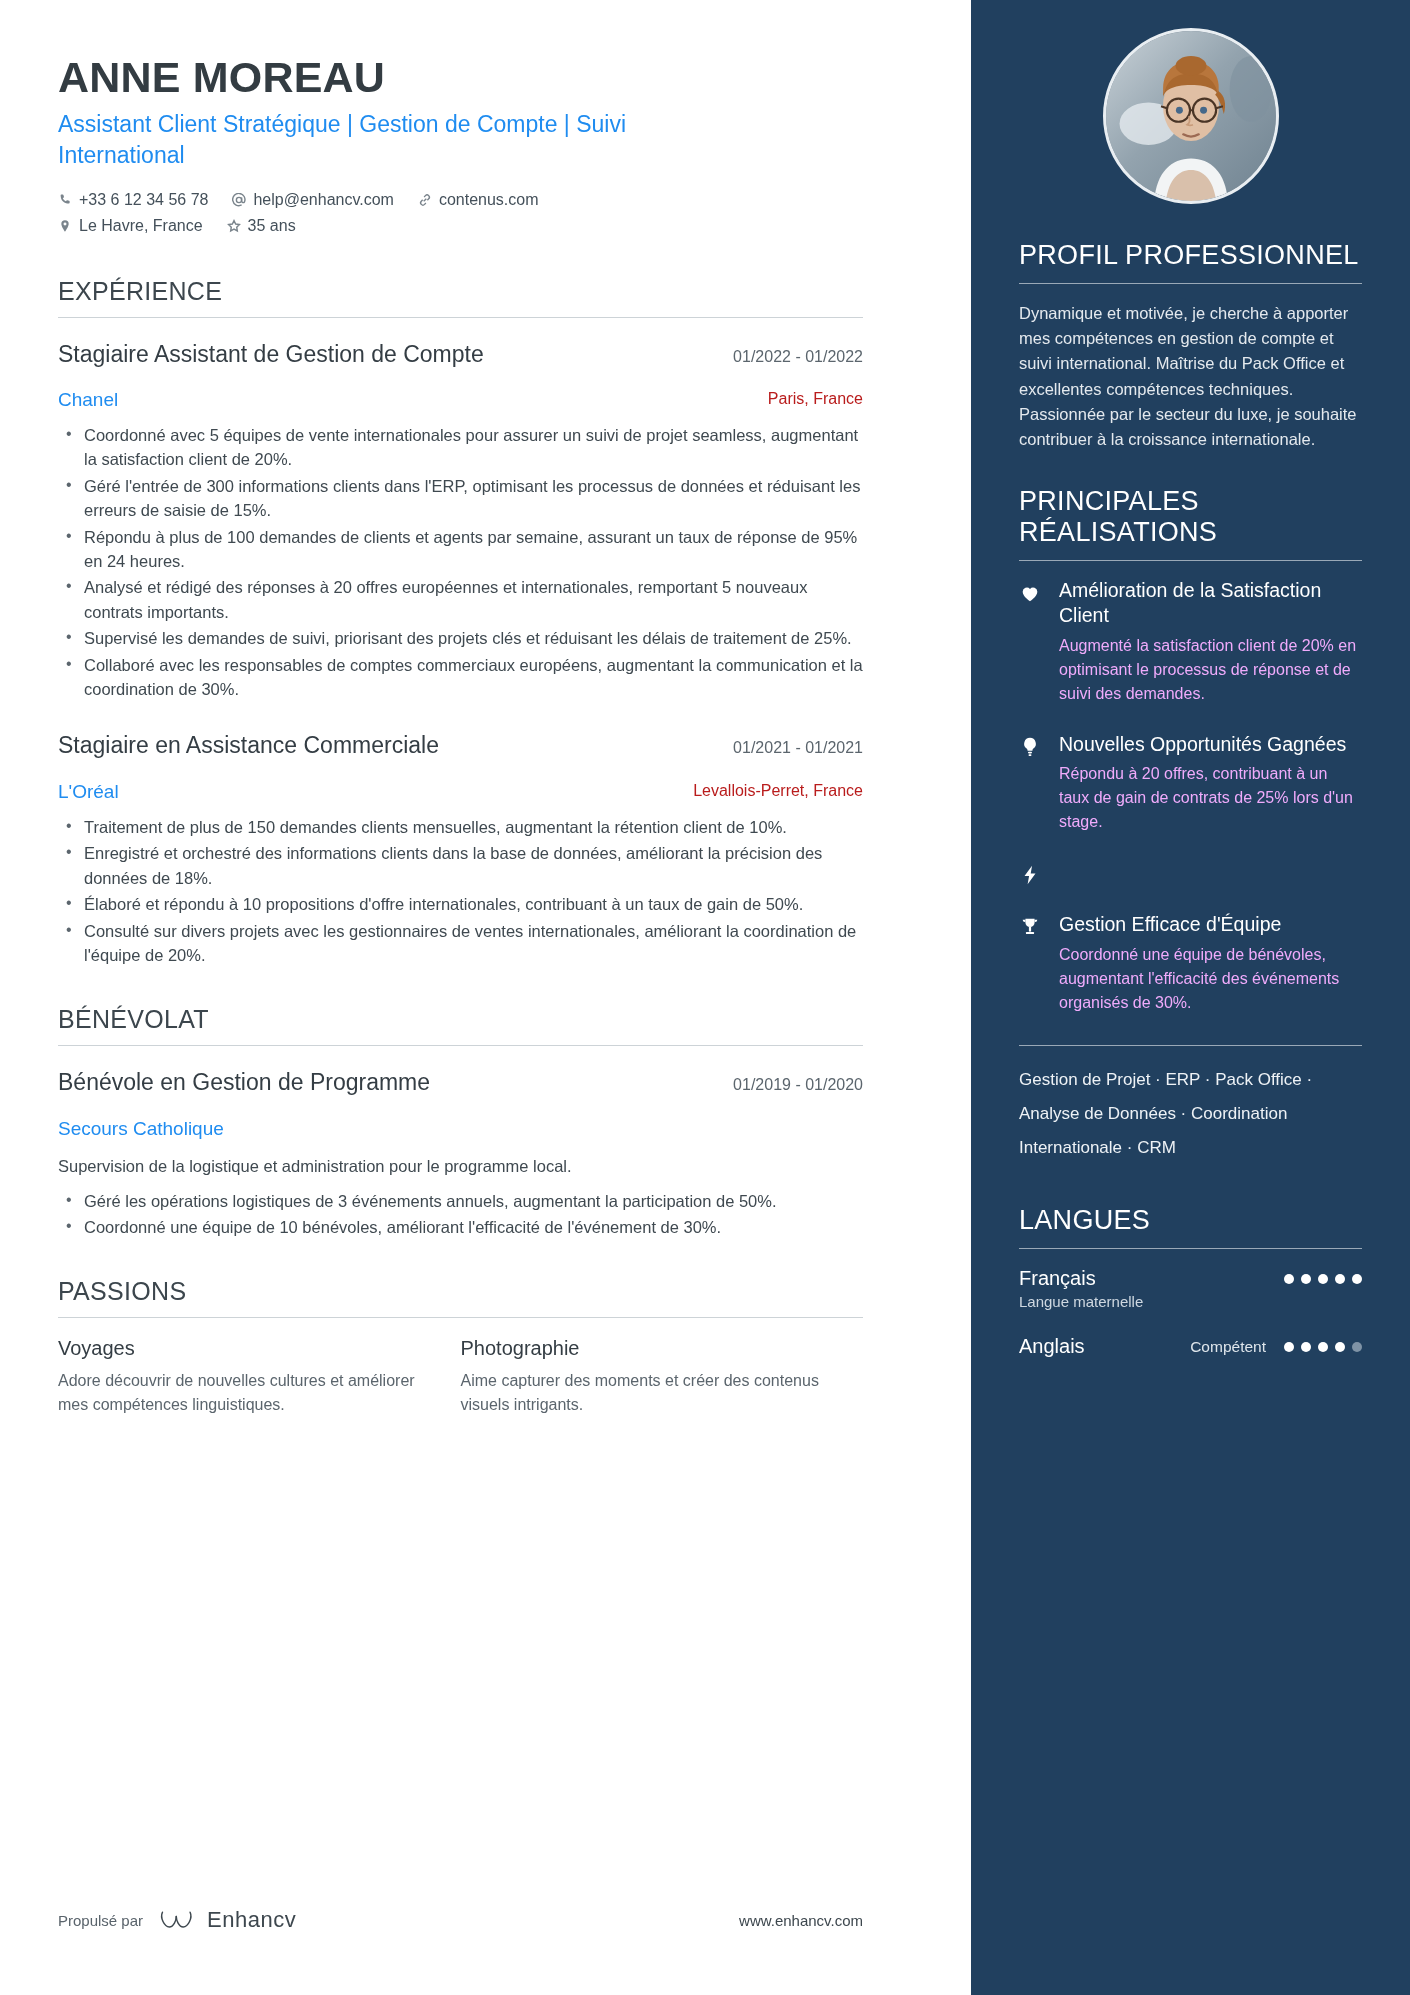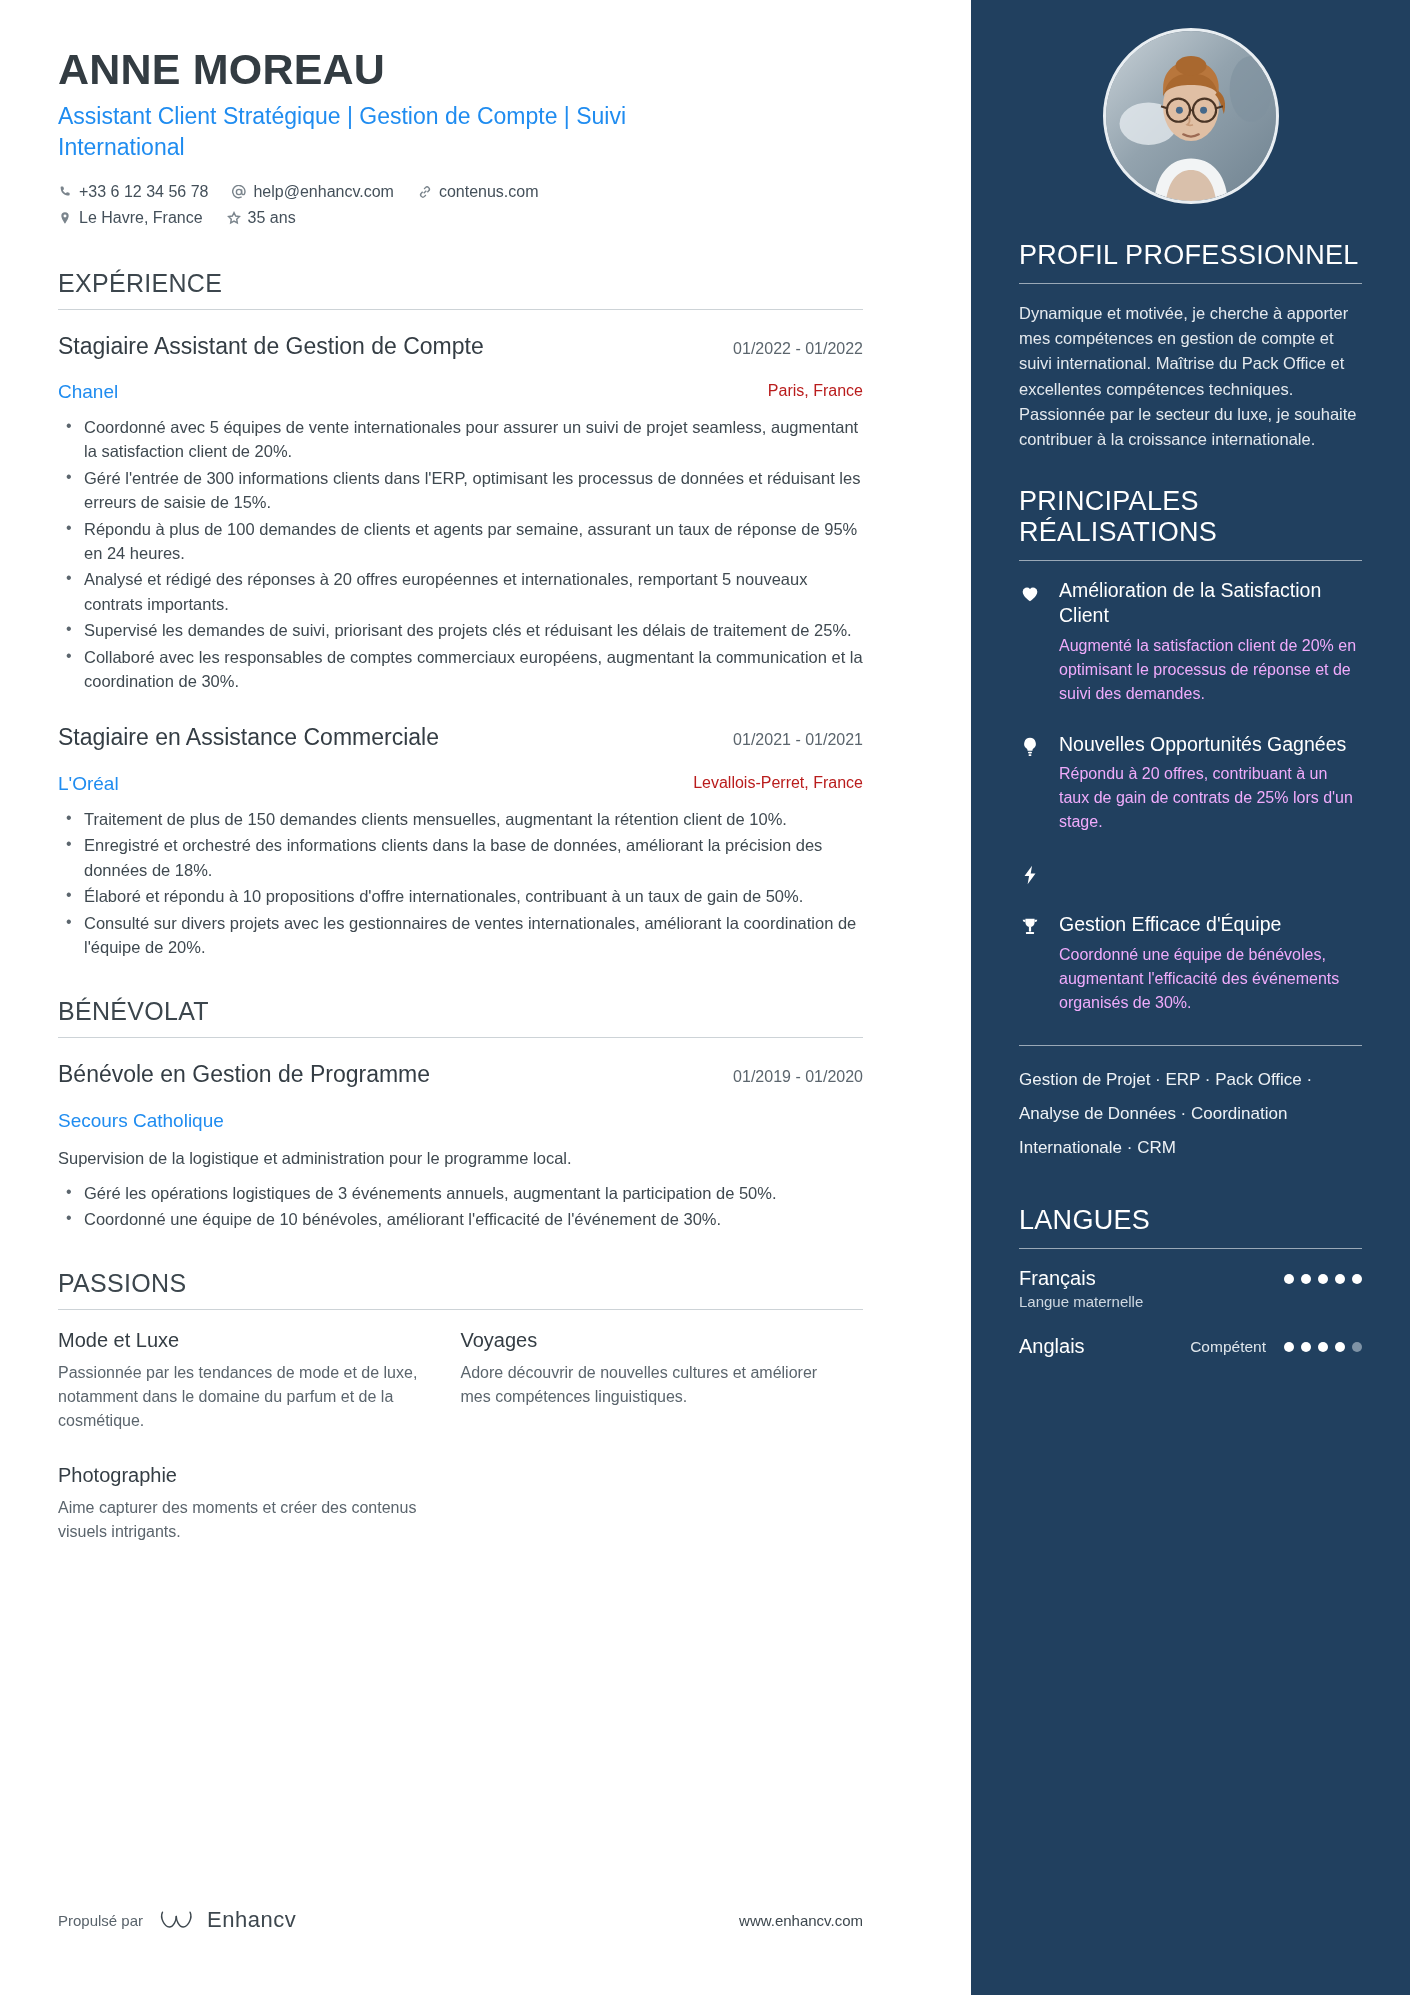--- a/index.html
+++ b/index.html
@@ -49,21 +49,21 @@
   .lang-name { font-size: 20px; line-height: 1.25; color: #ffffff; }
   .lang-sub { font-size: 15px; color: #cfd8e1; line-height: 1.4; }
   .lang-level { font-size: 15.5px; color: #dfe6ec; padding: 4px 18px 0 0; white-space: nowrap; }
   .dots { display: flex; gap: 7px; padding-top: 8px; }
   .dot { width: 10px; height: 10px; border-radius: 50%; background: #ffffff; }
   .dot.off { background: #7f93a6; }
 
   
   .main {
     position: absolute; top: 0; left: 0; width: 921px; height: 1995px;
-    padding: 0 58px;
+    padding: 8px 58px;
   }
   .name {
     font-size: 43px; font-weight: 700; color: #333c42; letter-spacing: .2px;
     padding-top: 46px; line-height: 1.1;
   }
   .headline {
     font-size: 23px; color: #1f8cf0; line-height: 1.35; margin-top: 8px;
     max-width: 600px;
   }
   .contact { margin-top: 16px; font-size: 16px; color: #44505a; line-height: 1.6; }
@@ -223,24 +223,20 @@
           <li>Géré les opérations logistiques de 3 événements annuels, augmentant la participation de 50%.</li>
           <li>Coordonné une équipe de 10 bénévoles, améliorant l'efficacité de l'événement de 30%.</li>
         </ul>
       </div>
     </div>
 
     <div class="sec">
       <div class="sec-title">PASSIONS</div>
       <div class="sec-rule"></div>
       <div class="passions-grid">
-        <div class="passion">
-          <div class="passion-title">Mode et Luxe</div>
-          <div class="passion-desc">Passionnée par les tendances de mode et de luxe, notamment dans le domaine du parfum et de la cosmétique.</div>
-        </div>
         <div class="passion">
           <div class="passion-title">Voyages</div>
           <div class="passion-desc">Adore découvrir de nouvelles cultures et améliorer mes compétences linguistiques.</div>
         </div>
         <div class="passion">
           <div class="passion-title">Photographie</div>
           <div class="passion-desc">Aime capturer des moments et créer des contenus visuels intrigants.</div>
         </div>
       </div>
     </div>

